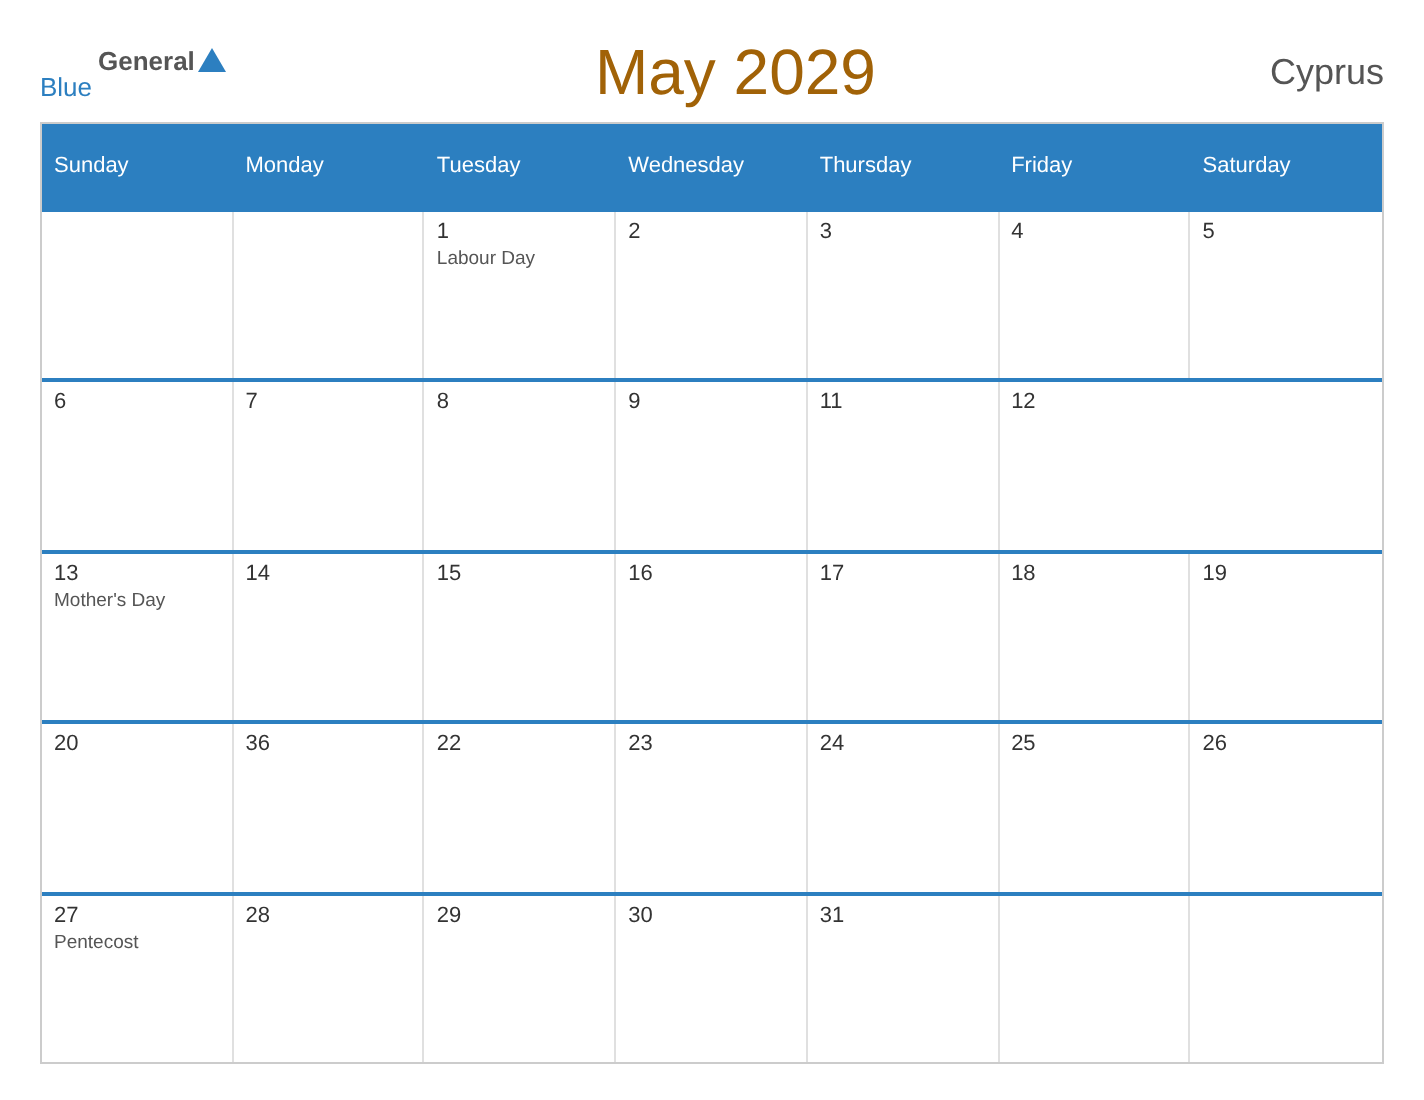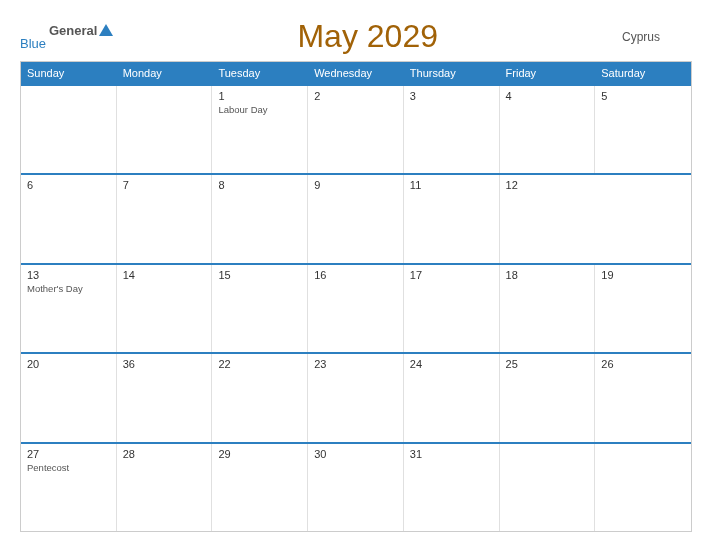--- a/index.html
+++ b/index.html
@@ -58,42 +58,43 @@
 
     .month-title {
       font-size: 32px;
       font-weight: normal;
       color: #a16207;
       text-align: center;
       flex: 1;
     }
 
     .country-label {
-      font-size: 12px;
+      font-size: 18px;
       color: #555;
+      text-align: right;
       min-width: 70px;
     }
 
     .calendar {
       flex: 1;
       display: flex;
       flex-direction: column;
       border: 1px solid #ccc;
     }
 
     .cal-header {
       display: grid;
       grid-template-columns: repeat(7, 1fr);
       background: #2c7fc0;
     }
 
     .cal-header-cell {
       color: #fff;
       font-size: 11px;
-      padding: 5px 6px;
+      padding: 15px 6px;
       font-weight: normal;
     }
 
     .cal-body {
       flex: 1;
       display: flex;
       flex-direction: column;
     }
 
     .cal-week {

